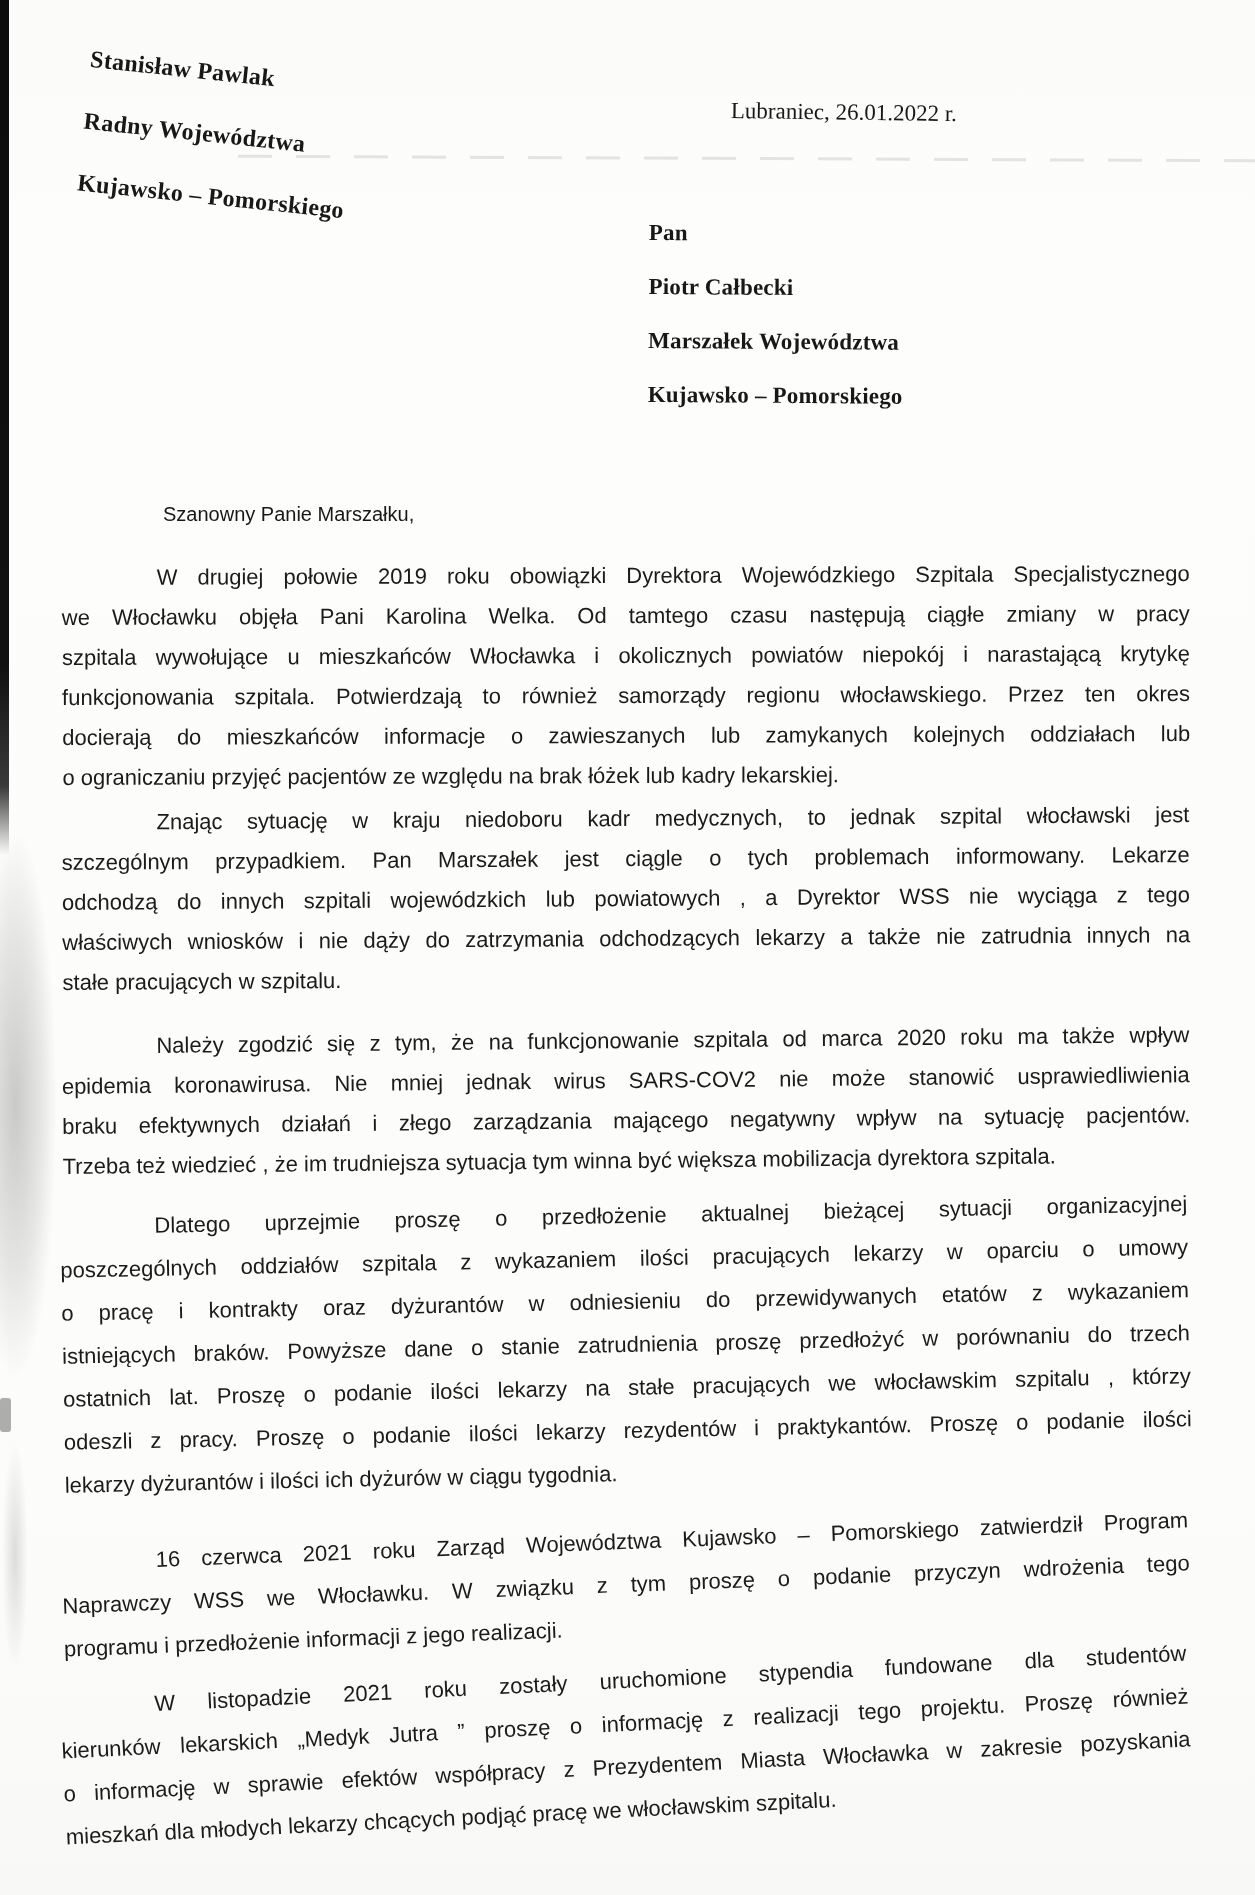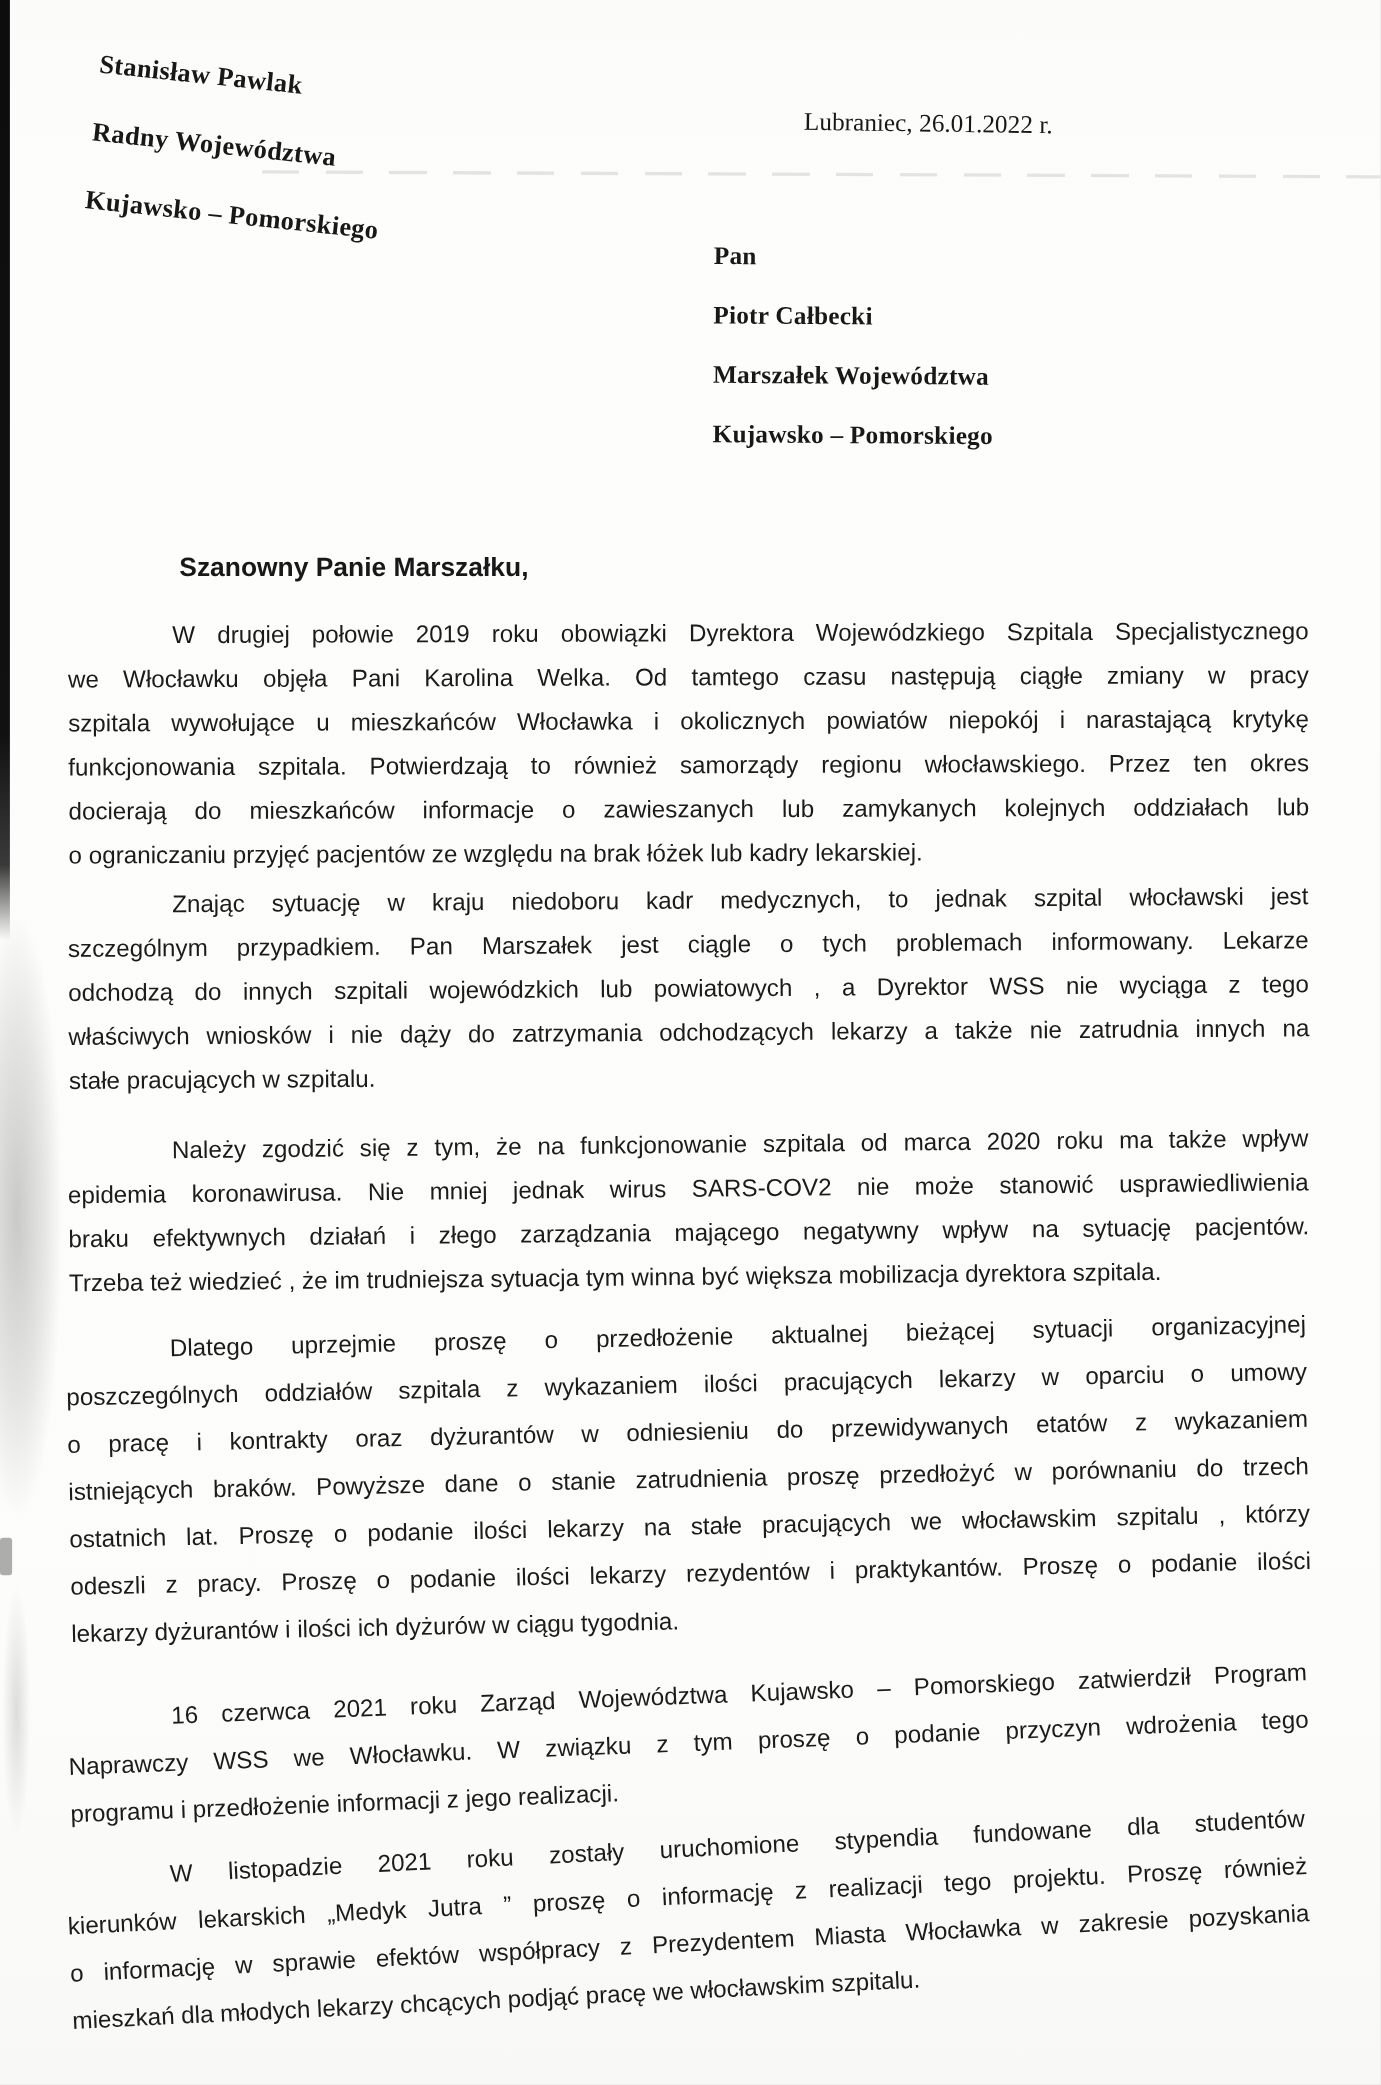--- a/index.html
+++ b/index.html
@@ -51,21 +51,21 @@
   .recipient{
     position:absolute;left:649px;top:218px;
     font-family:"Liberation Serif","DejaVu Serif",serif;
     font-weight:700;font-size:23px;line-height:30px;
     transform:rotate(.4deg);transform-origin:0 0;
   }
   .recipient .hline{margin-bottom:24px;white-space:nowrap;letter-spacing:.2px;}
   
   .salutation{
     position:absolute;left:163px;top:503px;
-    font-size:24px;font-weight:700;
+    font-size:20px;font-weight:400;
   }
   .para{
     position:absolute;left:62px;width:1128px;
     font-size:22px;font-weight:500;line-height:40px;
     color:#1b1b1b;
   }
   .line{text-align:justify;text-align-last:justify;}
   .line.first{padding-left:95px;}
   .line.last{text-align-last:left;}
   .p1{top:556px;transform:rotate(-.2deg);}

